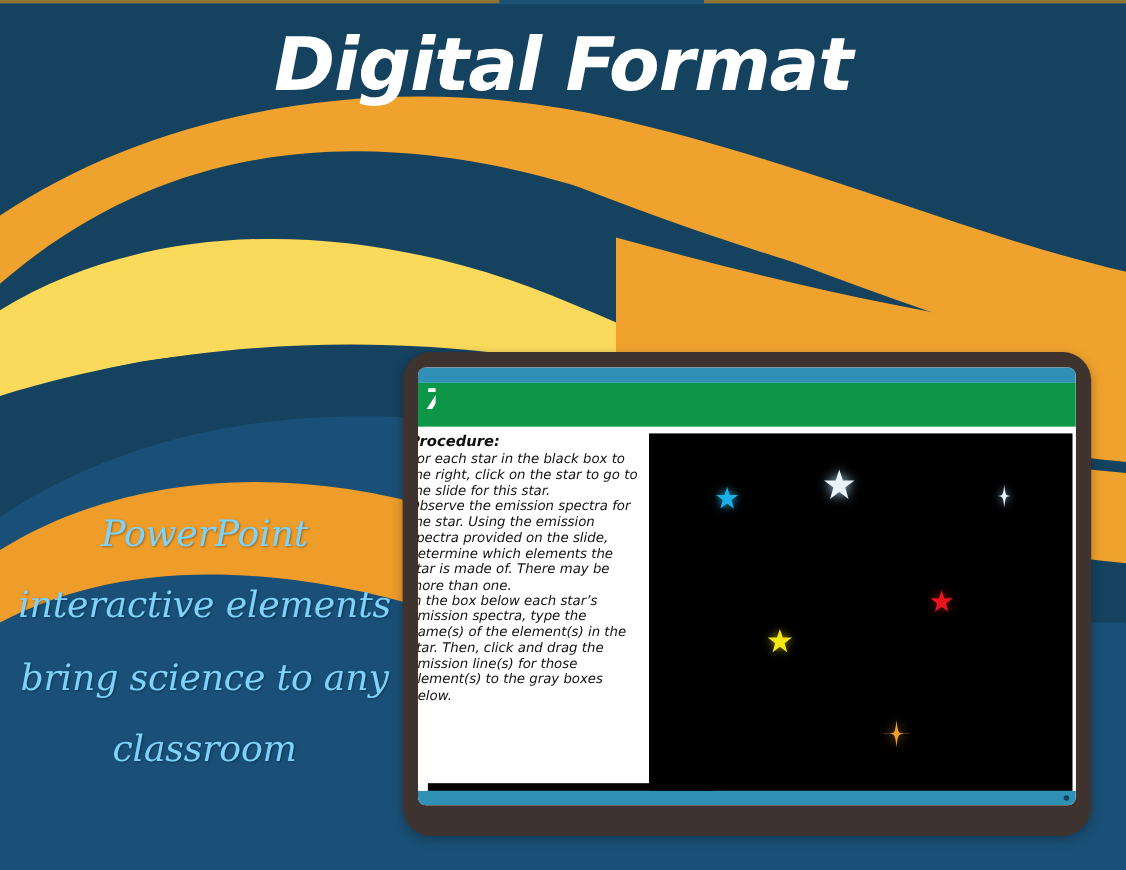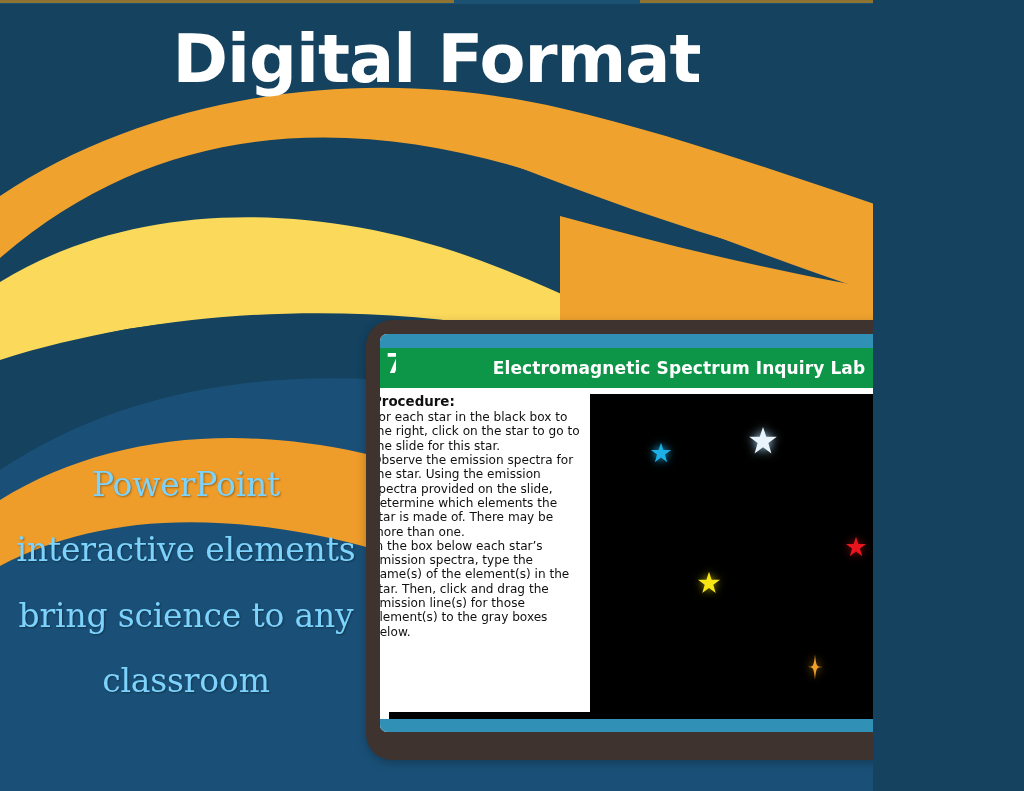--- a/index.html
+++ b/index.html
@@ -6,23 +6,24 @@
   html, body { width: 1024px; height: 791px; }
   body {
     font-family: "Liberation Sans", sans-serif;
     background: #14425F;
     overflow: hidden;
     position: relative;
   }
   #slide {
     position: absolute;
     inset: 0;
-    width: 873px;
+    width: 1024px;
     height: 791px;
     overflow: hidden;
+    font-style: italic;
   }
   
   #bg-art {
     position: absolute;
     left: 0; top: 0;
     width: 1024px; height: 791px;
     display: block;
   }
   
   #page-title {
@@ -223,21 +224,20 @@
 
   <div id="caption">PowerPoint interactive elements bring science to any classroom</div>
 
   <div id="tablet">
     <div id="tablet-screen">
 
       <div id="slide-topbar"></div>
 
       <div id="slide-header">
         <span id="slide-header-mark">7</span>
-        <span id="slide-header-title">Electromagnetic Spectrum Inquiry Lab</span>
       </div>
 
       <div id="slide-body">
 
         <div id="procedure-pane">
           <div id="procedure-inner">
             <div id="procedure-heading">Procedure:</div>
             <p class="proc-para">For each star in the black box to the right, click on the star to go to the slide for this star.</p>
             <p class="proc-para">Observe the emission spectra for the star. Using the emission spectra provided on the slide, determine which elements the star is made of. There may be more than one.</p>
             <p class="proc-para">In the box below each star’s emission spectra, type the name(s) of the element(s) in the star. Then, click and drag the emission line(s) for those element(s) to the gray boxes below.</p>

